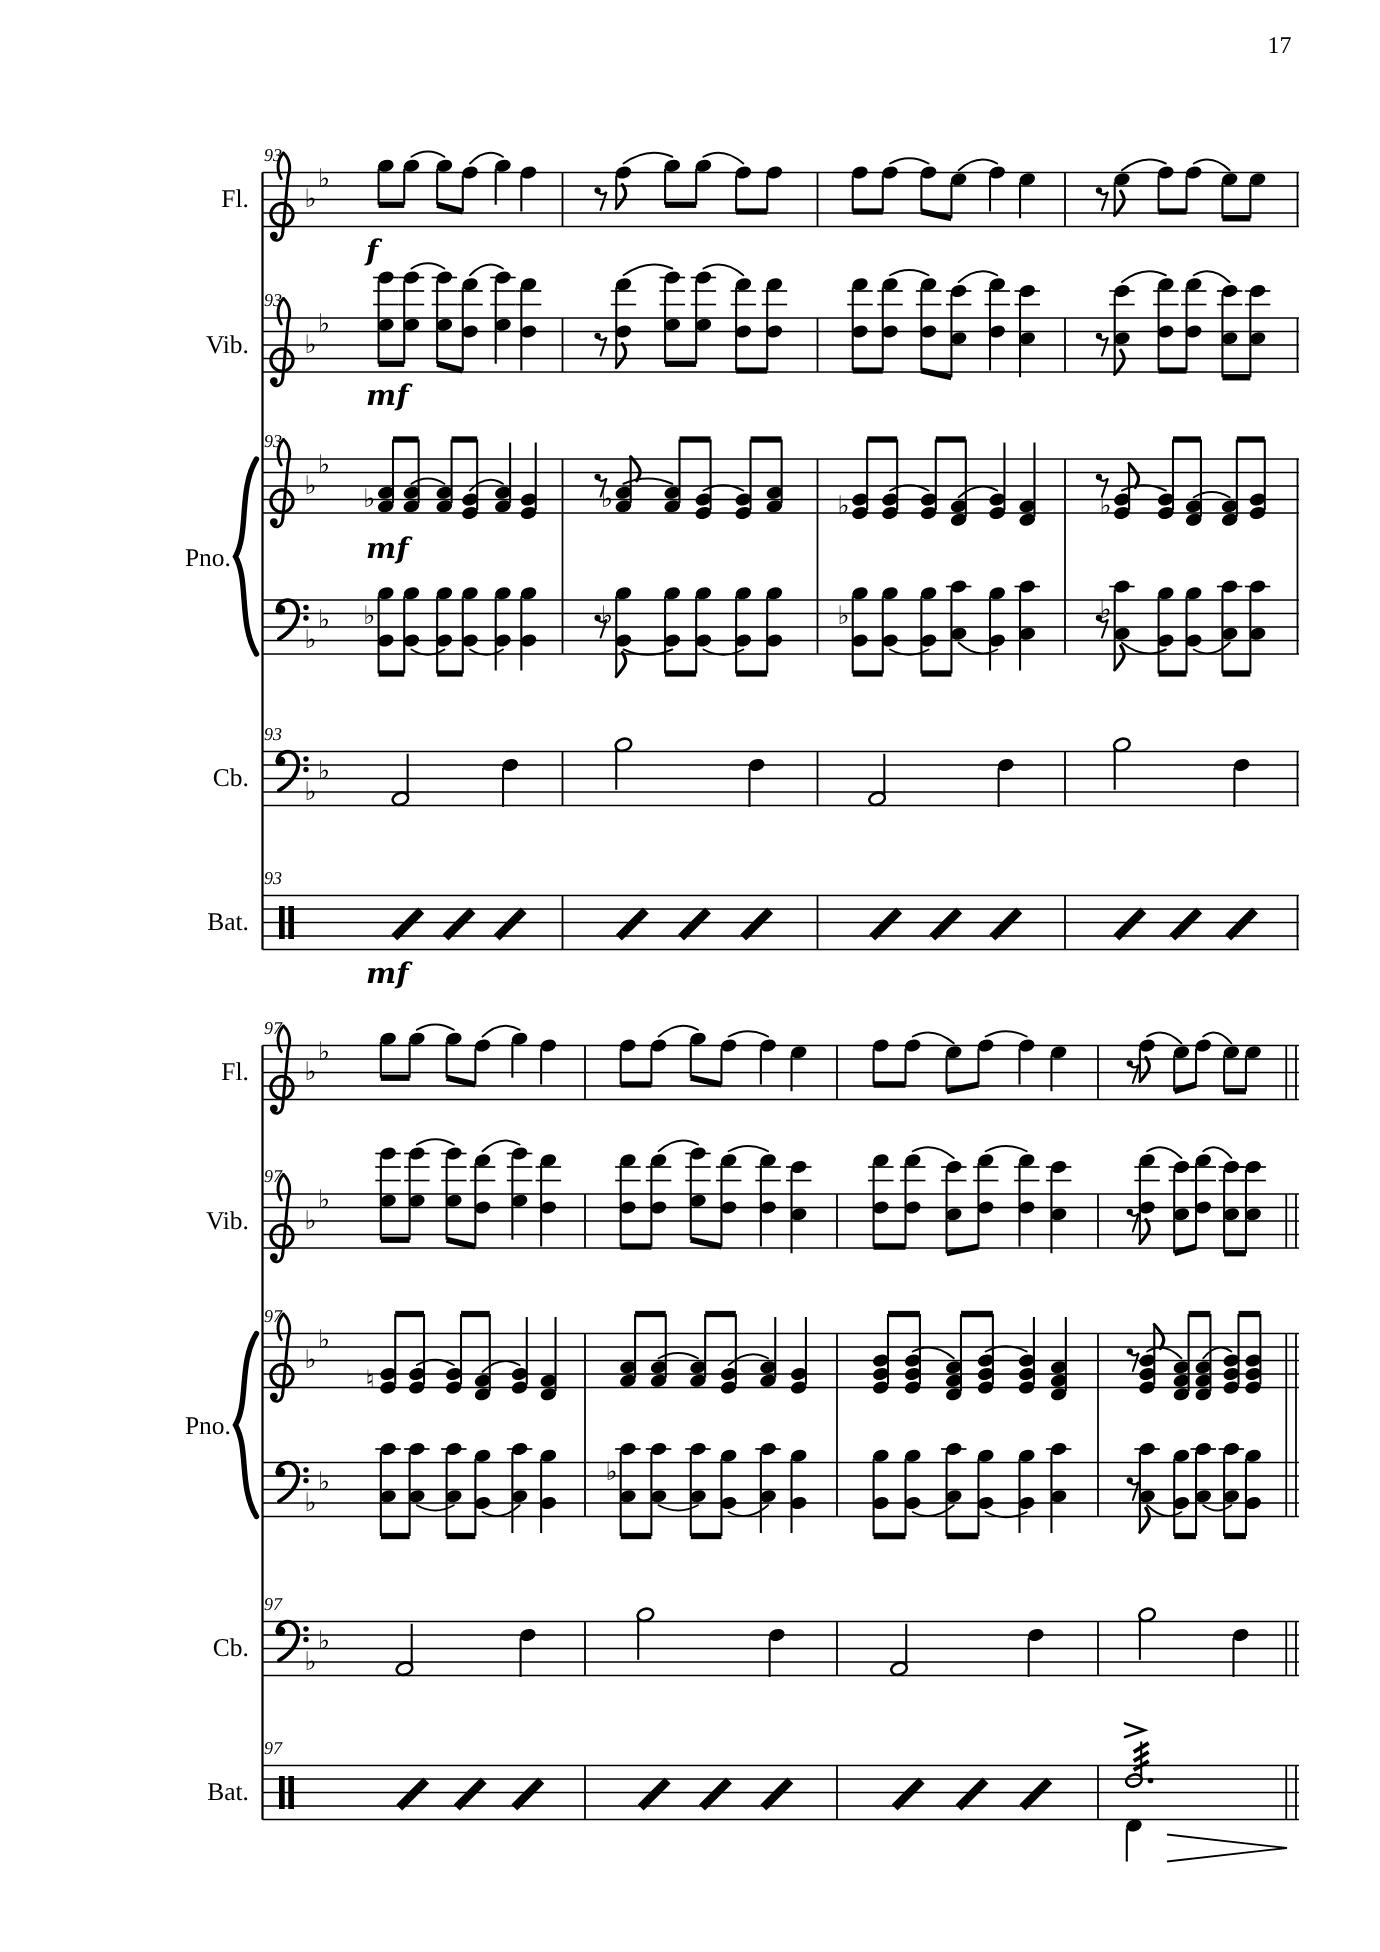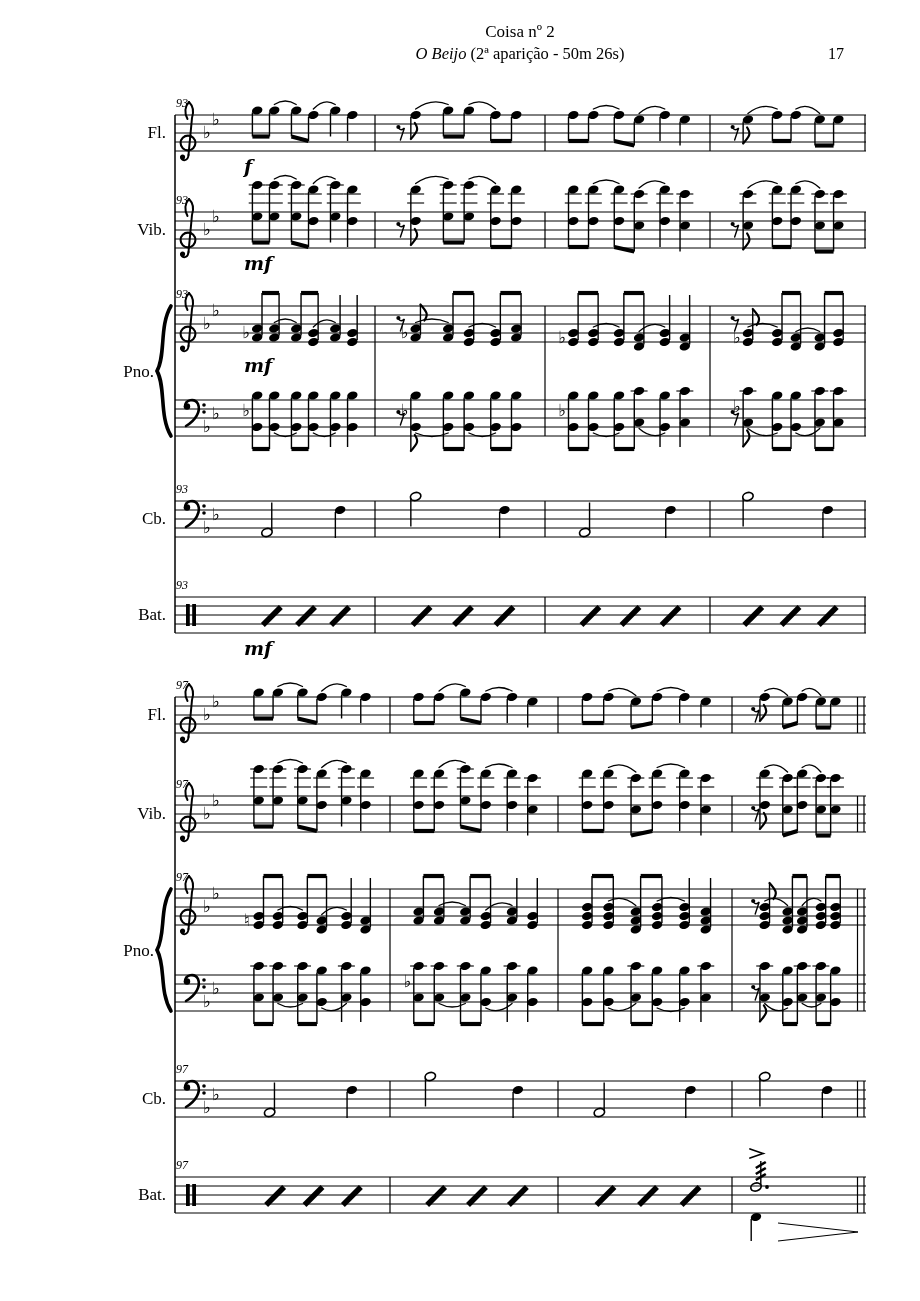--- a/index.html
+++ b/index.html
@@ -2,36 +2,32 @@
 <html><head>
 <meta charset="utf-8">
 <style>
   html,body{margin:0;padding:0;background:#fff;}
   .page{position:relative;width:920px;height:1301px;background:#fff;overflow:hidden;
         font-family:"Liberation Serif",serif;color:#000;}
   .title-block{position:absolute;top:22px;left:175px;width:690px;text-align:center;}
   .title{font-size:17px;}
   .subtitle{font-size:16.5px;margin-top:2px;}
   .subtitle .it{font-style:italic;}
-  .page-number{position:absolute;top:45px;left:828px;width:50px;text-align:left;font-size:16px;}
+  .page-number{position:absolute;top:22px;left:828px;width:50px;text-align:center;font-size:16px;}
   svg#score{position:absolute;top:0;left:0;}
   text.lbl{font-family:"Liberation Serif",serif;font-size:17px;}
   text.mnum{font-family:"Liberation Serif",serif;font-size:12px;font-style:italic;}
   text.dyn{font-family:"DejaVu Serif",serif;font-size:19px;font-style:italic;font-weight:bold;}
   text.acc{font-family:"DejaVu Sans",sans-serif;font-size:17px;}
 </style>
 </head>
 <body>
 
 <div class="page">
   <div class="page-number">17</div>
-  <div class="title-block">
-    <div class="title">Coisa nº 2</div>
-    <div class="subtitle"><span class="it">O Beijo</span><span> (2ª aparição - 50m 26s)</span></div>
-  </div>
   <svg id="score" width="920" height="1301" viewBox="0 0 920 1301">
       <g>
         <line x1="175" y1="115" x2="175" y2="633" stroke="#000" stroke-width="1.5"></line>
         <g>
           <line x1="175" y1="115" x2="866" y2="115" stroke="#000" stroke-width="1"></line>
           <line x1="175" y1="124" x2="866" y2="124" stroke="#000" stroke-width="1"></line>
           <line x1="175" y1="133" x2="866" y2="133" stroke="#000" stroke-width="1"></line>
           <line x1="175" y1="142" x2="866" y2="142" stroke="#000" stroke-width="1"></line>
           <line x1="175" y1="151" x2="866" y2="151" stroke="#000" stroke-width="1"></line>
           <line x1="375" y1="115" x2="375" y2="151" stroke="#000" stroke-width="1.2"></line>

